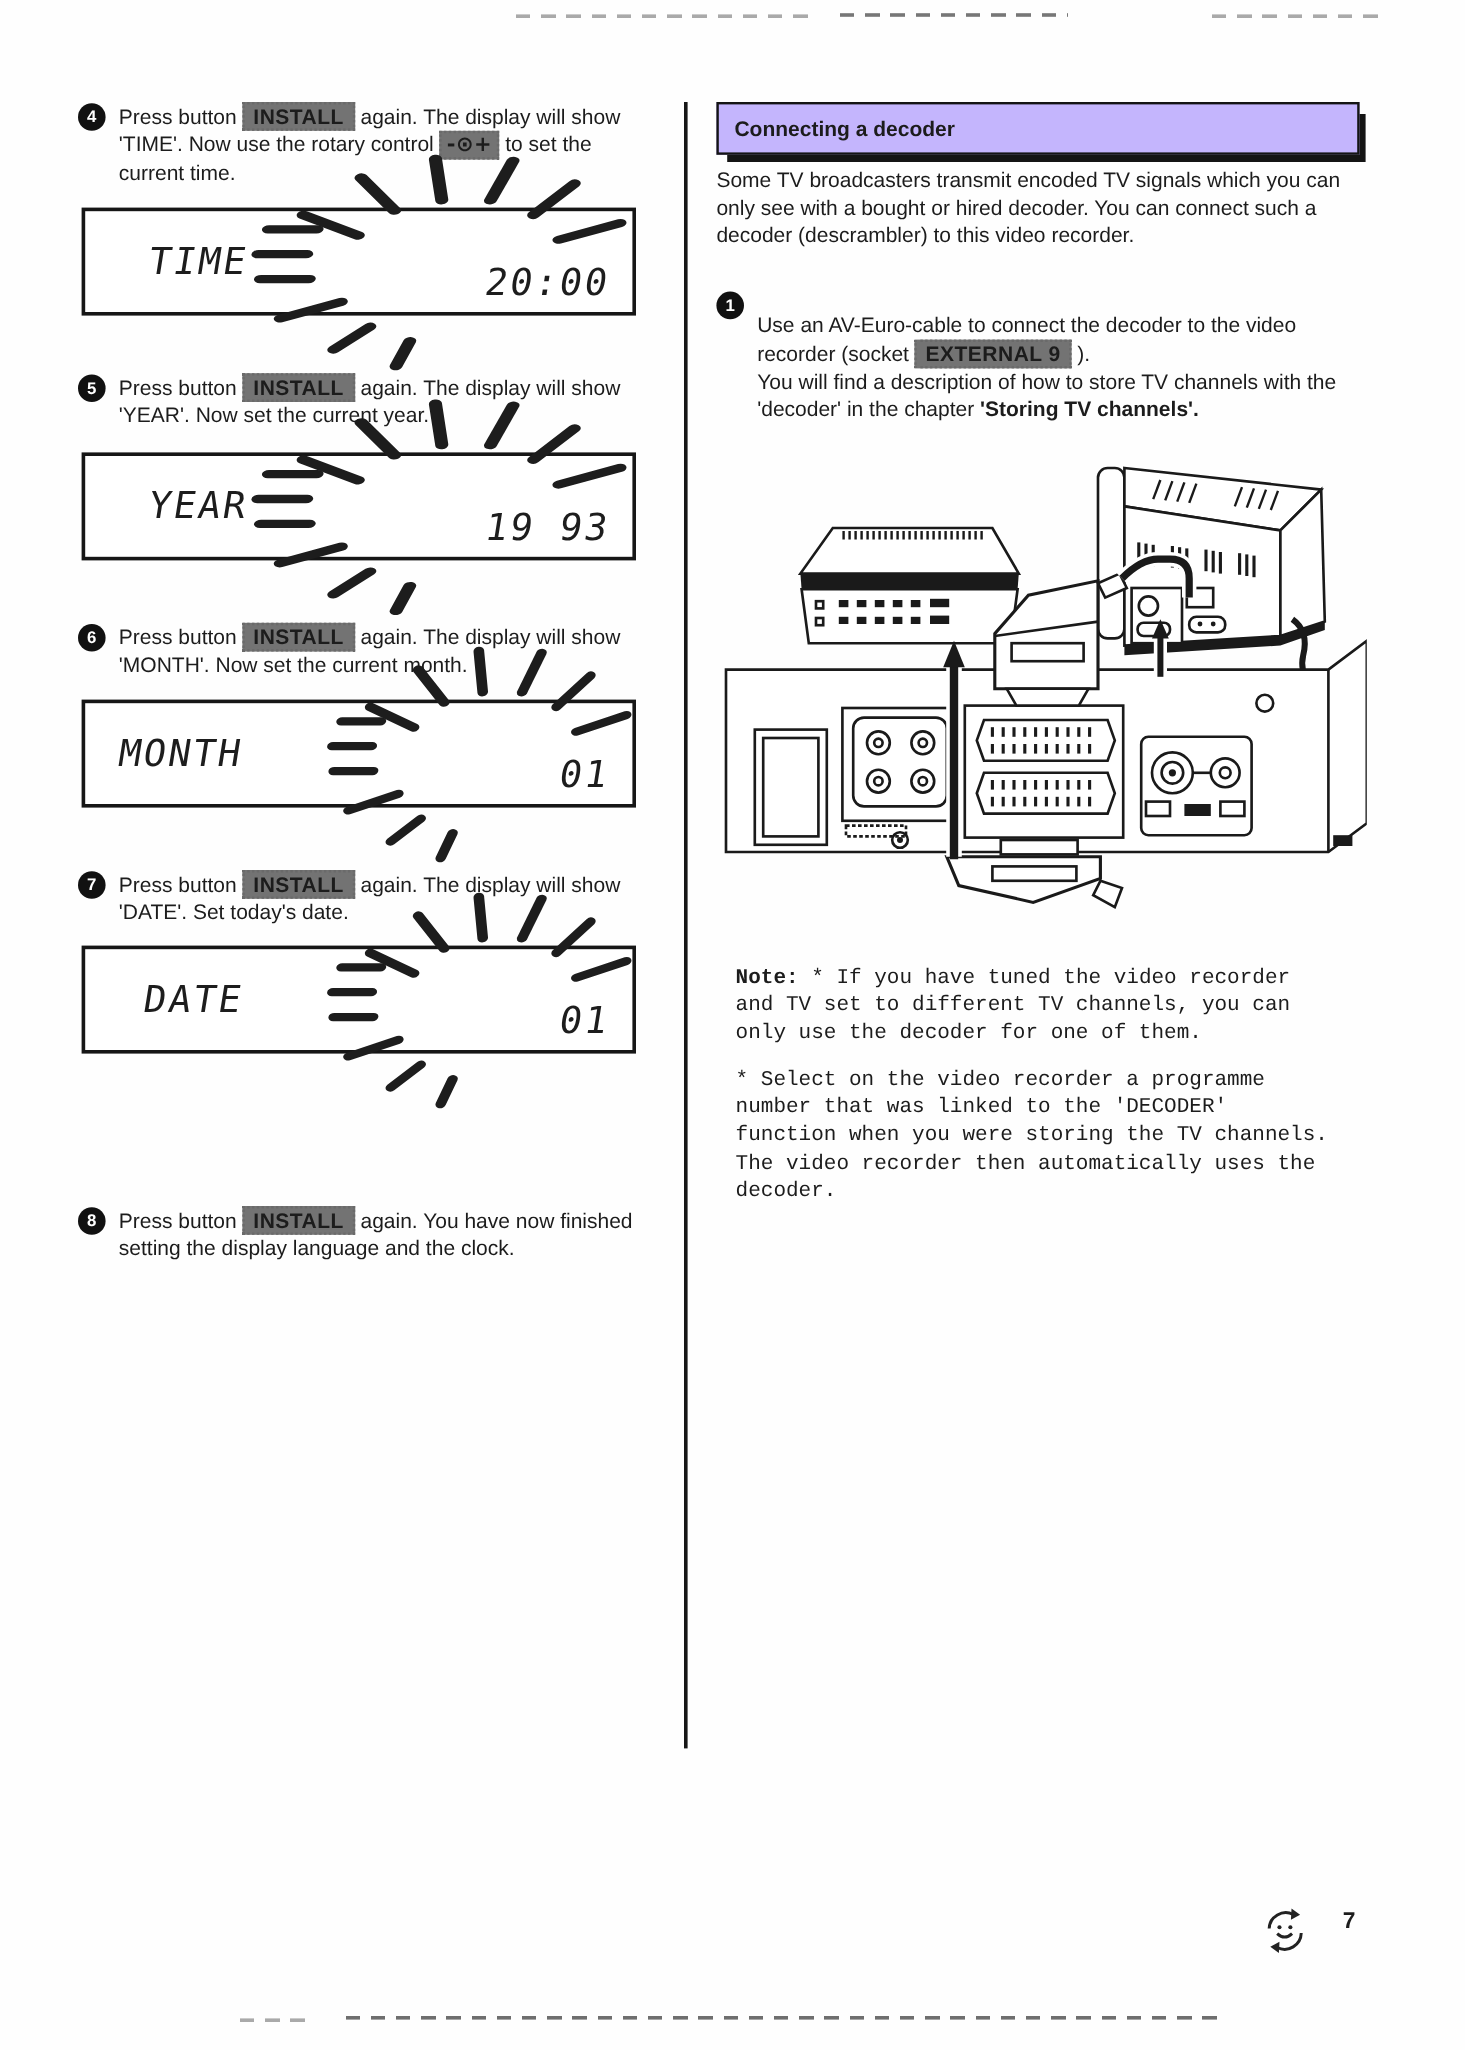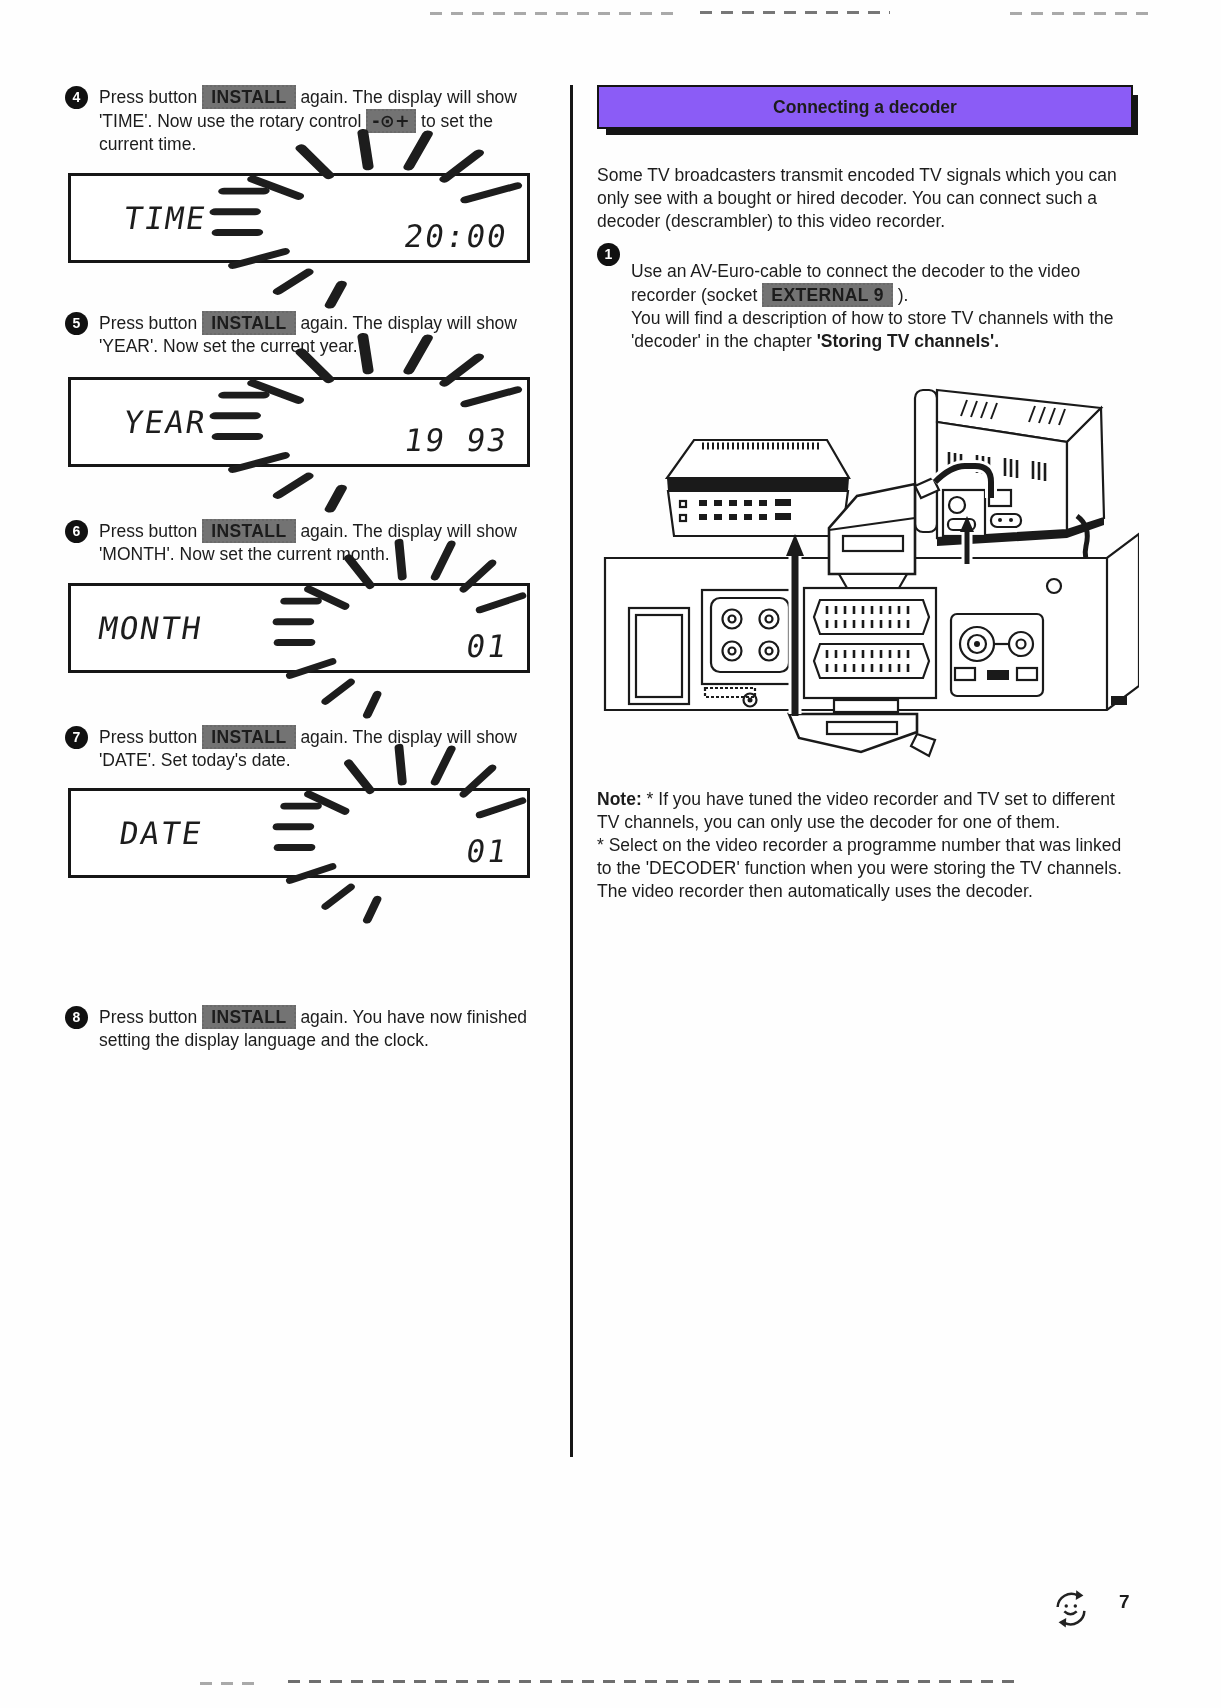--- a/index.html
+++ b/index.html
@@ -25,26 +25,26 @@
         padding-right:14px;background:#fff;}
   .seg{font-family:"DejaVu Sans Mono",monospace;font-size:31px;letter-spacing:2px;
        transform:skewX(-9deg);white-space:pre;color:#1d1d1d;}
   .blink{position:relative;display:inline-block;margin-left:34px;padding:0 2px;}
   .disp.gap .blink{margin-left:100px;}
   .blink svg{position:absolute;left:-26px;top:-24px;width:calc(100% + 52px);
              height:calc(100% + 46px);overflow:visible;pointer-events:none;}
   
   .right{position:absolute;left:597px;top:85px;width:540px;font-size:17.5px;line-height:1.32;}
   .hbox{box-sizing:border-box;width:536px;border:2px solid #141414;padding:9px 13px 8px;
-        font-weight:bold;background:#8b5cf6;box-shadow:7px 8px 0 -2px #141414;text-align:center;}
-  .intro{position:absolute;top:79px;width:522px;margin:0;}
+        font-weight:bold;background:#c4b5fd;box-shadow:7px 8px 0 -2px #141414;}
+  .intro{position:absolute;top:54px;width:522px;margin:0;}
   .rstep{position:absolute;top:157px;display:flex;gap:11px;width:534px;}
   .rstep .txt{width:498px;}
   .note{position:absolute;top:703px;width:526px;}
-  .note p{margin:0;}
+  .note p{margin:16px;font-family:Liberation Mono, monospace;}
   .diagram{position:absolute;top:293px;left:2px;width:540px;height:382px;}
   .diagram svg{display:block;}
   
   .smiley{position:absolute;left:1050px;top:1586px;}
   .pagenum{position:absolute;left:1119px;top:1591px;font-size:19px;font-weight:bold;}
   b{font-weight:bold;}
 </style>
 </head>
 <body>
 

